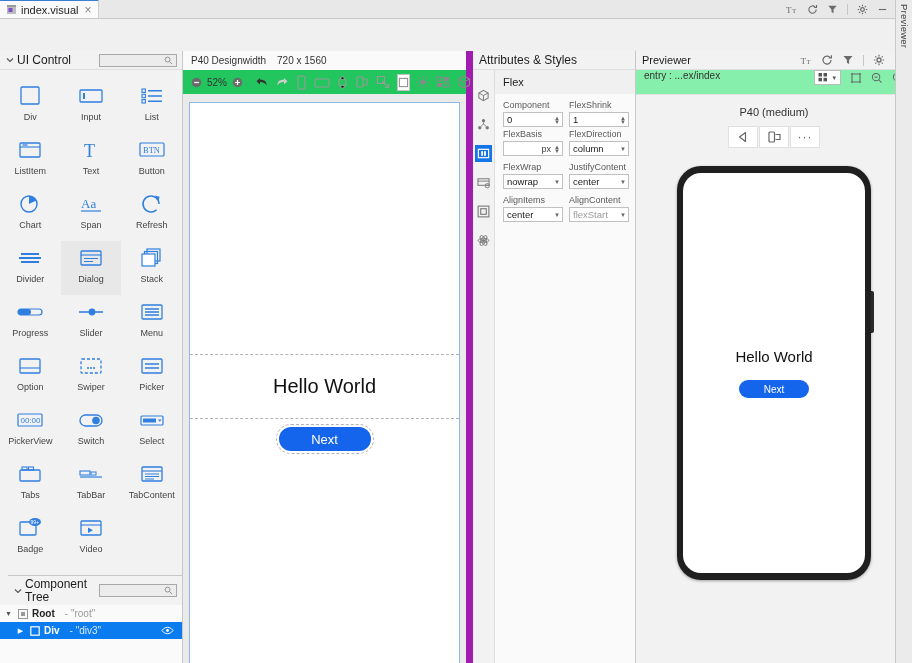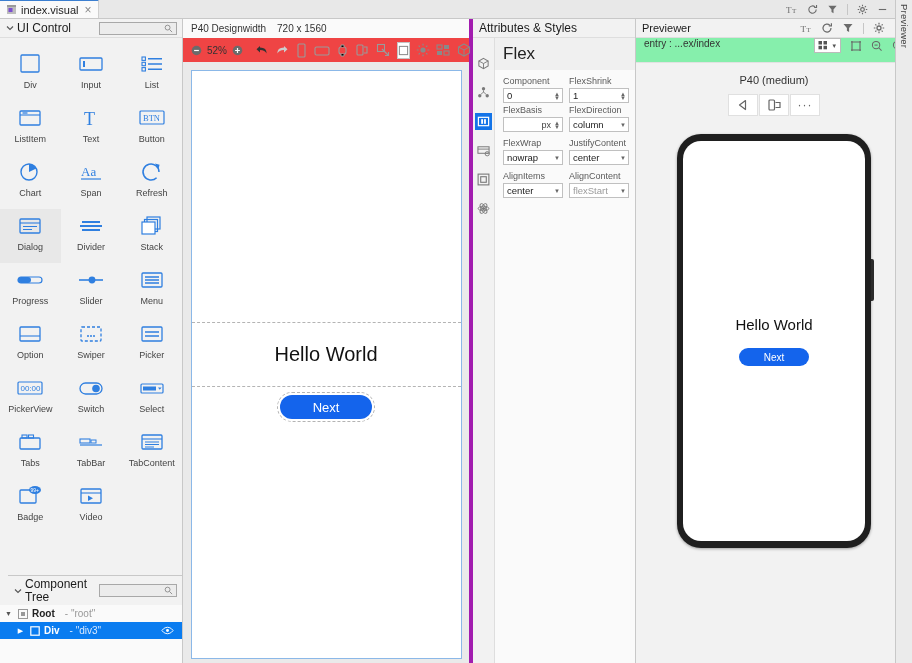--- a/index.html
+++ b/index.html
@@ -4,21 +4,21 @@
 <style>
   * { box-sizing: border-box; margin: 0; padding: 0; }
   html, body {
     width: 912px; height: 663px;
     font-family: "Liberation Sans", sans-serif;
     font-size: 11px;
     color: #222;
     background: #f0f0f0;
     overflow: hidden;
   }
-  .app { position: relative; width: 912px; height: 663px; display: flex; flex-direction: column; }
+  .app { position: relative; width: 912px; height: 663px; display: flex; flex-direction: column; gap: 32px; }
 
   
   .tabstrip {
     height: 19px; background: #e8e8e8; display: flex; align-items: flex-end;
     border-bottom: 1px solid #c8c8c8; flex: none; position: relative;
   }
   .filetab {
     display: flex; align-items: center; gap: 4px;
     height: 19px; padding: 0 6px 0 6px; background: #fafafa;
     border-top: 2px solid #3c7fd0; border-right: 1px solid #cfcfcf;
@@ -85,29 +85,29 @@
   .trow.sel { background: #0a7cf0; color: #fff; }
   .trow .tcaret { width: 9px; display: flex; align-items: center; justify-content: center; font-size: 7px; color: #555; }
   .trow.sel .tcaret { color: #fff; }
   .trow .ticon { width: 11px; height: 11px; display: flex; align-items: center; justify-content: center; }
   .trow .tname { font-weight: bold; }
   .trow .tval { color: #999; font-weight: normal; margin-left: 6px; }
   .trow.sel .tval { color: #d8e9ff; }
   .trow .teye { margin-left: auto; margin-right: 8px; display: flex; color: #fff; }
 
   
-  .canvaspanel { flex: 1; display: flex; flex-direction: column; background: #fafafa; border-right: 4px solid #a21caf; min-width: 0; }
+  .canvaspanel { flex: 1; display: flex; flex-direction: column; background: #fafafa; border-right: 7px solid #a21caf; min-width: 0; }
   .canvasinfo {
     height: 19px; display: flex; align-items: center; gap: 11px;
     padding: 0 0 0 8px; font-size: 10px; color: #333; flex: none;
     background: #fafafa;
   }
   .canvastools {
     height: 24px; display: flex; align-items: center; gap: 6px;
-    padding: 0 0 0 8px; flex: none; background: #ef4444;
+    padding: 0 0 0 8px; flex: none; background: #22c55e;
   }
   .zoomgrp { display: flex; align-items: center; gap: 5px; }
   .zbtn { color: #555; display: flex; }
   .zlbl { font-size: 10px; color: #333; }
   .tgap { width: 5px; }
   .ctool { width: 17px; height: 17px; display: flex; align-items: center; justify-content: center; color: #8a8a8a; }
   .ctool.dark { color: #333; }
   .ctool.dim { color: #cccccc; }
   .ctool.boxed { border: 1px solid #c4c4c4; background: #fff; }
 
@@ -136,21 +136,21 @@
     font-size: 12px; color: #1b1b1b; border-bottom: 1px solid #dedede; flex: none;
   }
   .attrbody { flex: 1; display: flex; min-height: 0; }
   .iconrail {
     width: 22px; flex: none; background: #f2f2f2; border-right: 1px solid #dedede;
     display: flex; flex-direction: column; align-items: center; padding-top: 17px; gap: 12px;
   }
   .railicon { width: 17px; height: 17px; display: flex; align-items: center; justify-content: center; color: #7a7a7a; }
   .railicon.active { background: #1474e8; color: #fff; }
   .attrmain { flex: 1; padding: 0; background: #fafafa; min-width: 0; }
-  .sectttl { font-size: 17px; color: #222; padding: 6px 0 6px 8px; background: #f0f0f0; }
+  .sectttl { font-size: 11px; color: #222; padding: 6px 0 6px 8px; background: #f0f0f0; }
   .fieldgrid { display: grid; grid-template-columns: 1fr 1fr; gap: 2px 6px; padding: 6px 6px 0 8px; }
   .field { min-width: 0; }
   .flabel { font-size: 9px; color: #5a5a5a; margin-bottom: 2px; white-space: nowrap; }
   .fctl {
     height: 15px; background: #fff; border: 1px solid #c0c0c0;
     display: flex; align-items: center; padding: 0 2px 0 3px;
     font-size: 9.5px; color: #222;
   }
   .fctl .fval { flex: 1; min-width: 0; overflow: hidden; white-space: nowrap; }
   .fctl .fval.right { text-align: right; padding-right: 2px; }
@@ -367,37 +367,37 @@
 
         <div class="pitem">
           <span class="picon">
             <svg width="24" height="22" viewBox="0 0 24 22">
                 <path d="M19 11a8 8 0 1 0-2.4 5.7" fill="none" stroke="#2f7fe0" stroke-width="1.5"></path>
                 <path d="M15 2.5l4.6 1.2-1.2 4.6z" fill="#2f7fe0"></path>
               </svg>
           </span>
           <span class="plabel">Refresh</span>
         </div>
+        <div class="pitem">
+          <span class="picon">
+            <svg width="26" height="20" viewBox="0 0 26 20">
+                <path d="M4 6h18M2 10h22M4 14h18" stroke="#2f7fe0" stroke-width="2"></path>
+              </svg>
+          </span>
+          <span class="plabel">Divider</span>
+        </div>
         <div class="pitem hl">
           <span class="picon">
             <svg width="26" height="20" viewBox="0 0 26 20">
                 <rect x="3" y="3" width="20" height="14" rx="1" fill="none" stroke="#2f7fe0" stroke-width="1.3"></rect>
                 <path d="M3 7h20" stroke="#2f7fe0" stroke-width="1.1"></path>
                 <path d="M6 10.5h14M6 13.5h9" stroke="#2f7fe0" stroke-width="1.2"></path>
               </svg>
           </span>
           <span class="plabel">Dialog</span>
-        </div>
-        <div class="pitem">
-          <span class="picon">
-            <svg width="26" height="20" viewBox="0 0 26 20">
-                <path d="M4 6h18M2 10h22M4 14h18" stroke="#2f7fe0" stroke-width="2"></path>
-              </svg>
-          </span>
-          <span class="plabel">Divider</span>
         </div>
 
         <div class="pitem">
           <span class="picon">
             <svg width="26" height="22" viewBox="0 0 26 22">
                 <rect x="8" y="2" width="13" height="12" fill="none" stroke="#2f7fe0" stroke-width="1.2"></rect>
                 <rect x="5.5" y="4.5" width="13" height="12" fill="none" stroke="#2f7fe0" stroke-width="1.2"></rect>
                 <rect x="3" y="7" width="13" height="12" fill="#fff" stroke="#2f7fe0" stroke-width="1.2"></rect>
               </svg>
           </span>

